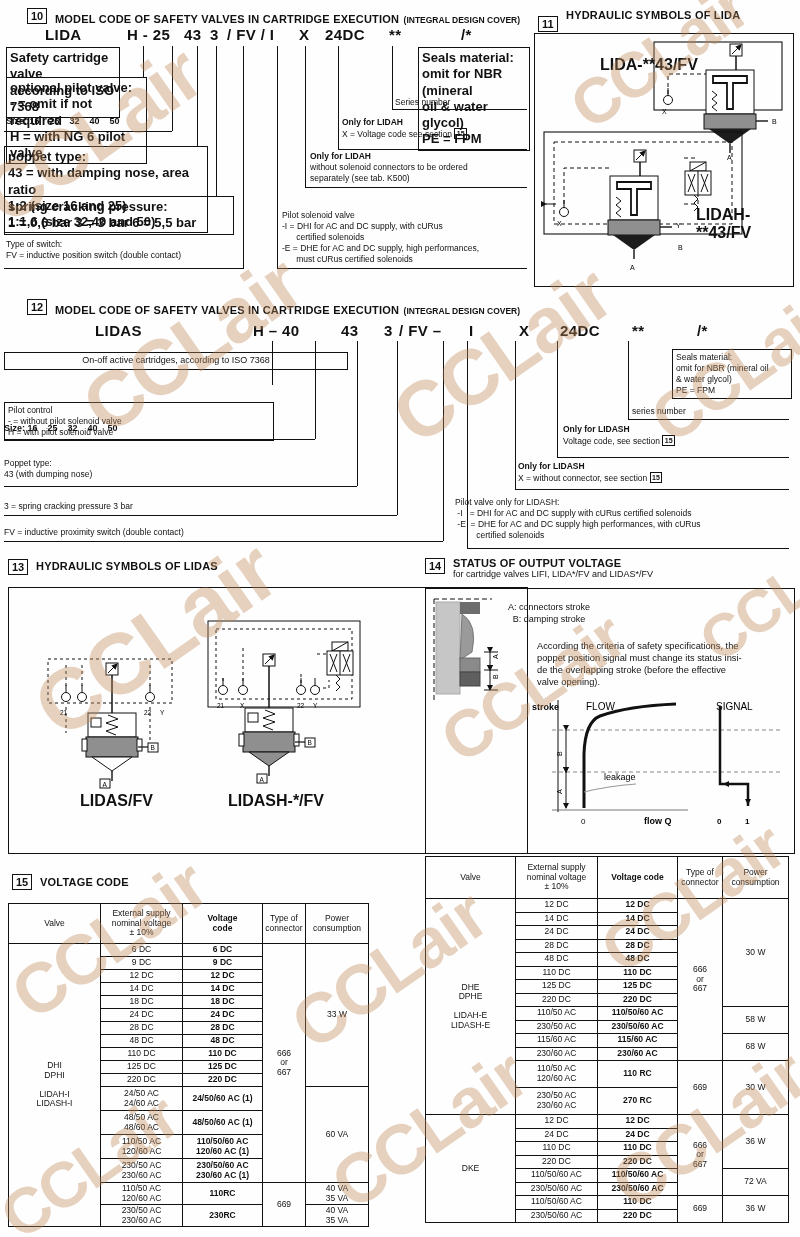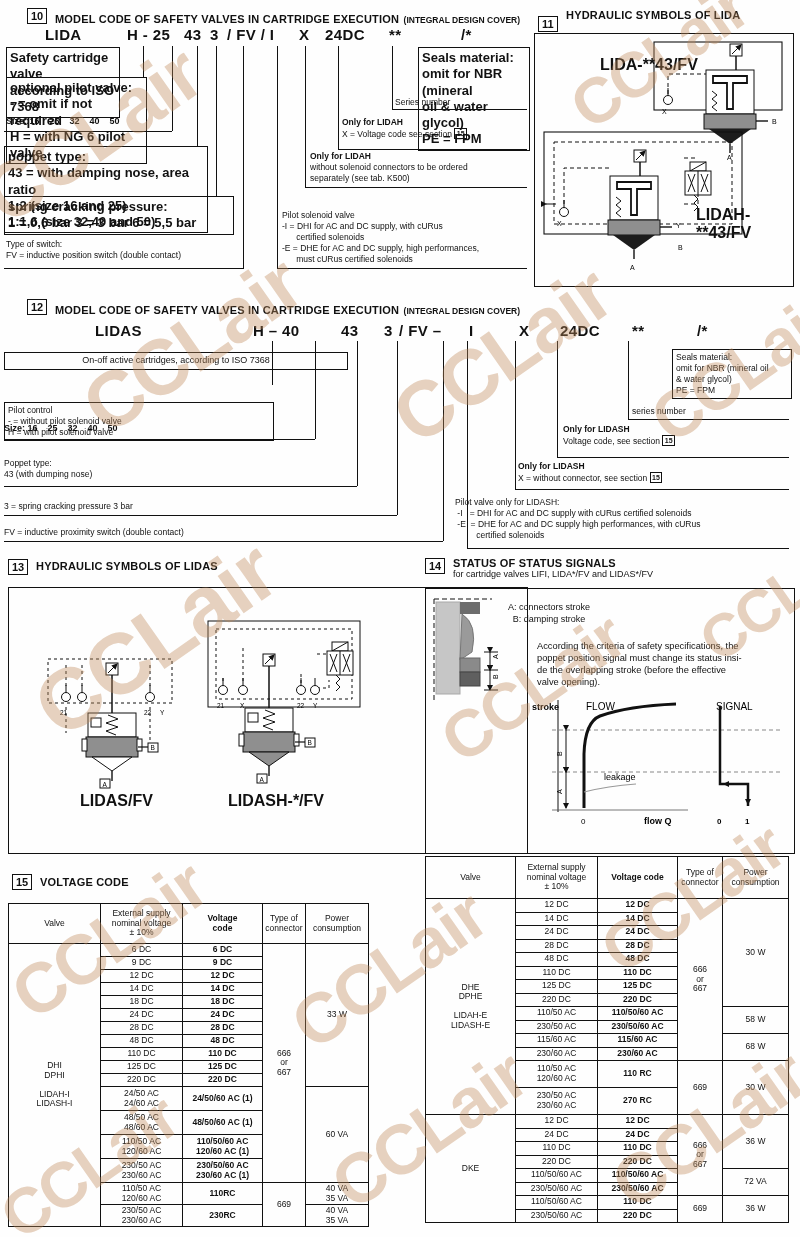--- a/index.html
+++ b/index.html
@@ -321,21 +321,21 @@
     <text x="92" y="90" font-size="6.5">22</text>
     <text x="108" y="90" font-size="6.5">Y</text>
     <text x="102.5" y="127" font-size="6.5">B</text>
     <text x="54.5" y="163.5" font-size="6.5">A</text>
   </svg>
 </div>
 
 <div>
   <div class="numbox" style="left:425px;top:558px">14</div>
   <div class="abs" style="left:453px;top:557px">
-    <div class="title">STATUS OF STATUS SIGNALS</div>
+    <div class="title">STATUS OF OUTPUT VOLTAGE</div>
     <div class="t9">for cartridge valves LIFI, LIDA*/FV and LIDAS*/FV</div>
   </div>
   <div class="secbox" style="left:425px;top:588px;width:368px;height:264px"></div>
 
   <svg class="abs" style="left:432px;top:596px" width="72" height="110">
     <line x1="2" y1="3" x2="60" y2="3" stroke="#111" stroke-dasharray="5 3"></line>
     <line x1="2" y1="3" x2="2" y2="104" stroke="#111" stroke-dasharray="5 3"></line>
     <rect x="4" y="6" width="24" height="92" fill="#c6c6c6" stroke="#a8a8a8"></rect>
     <rect x="28" y="6" width="20" height="12" fill="#6d6d6d"></rect>
     <path d="M30 18 q16 10 10 38 l-12 8 z" fill="#9a9a9a" stroke="#777"></path>

